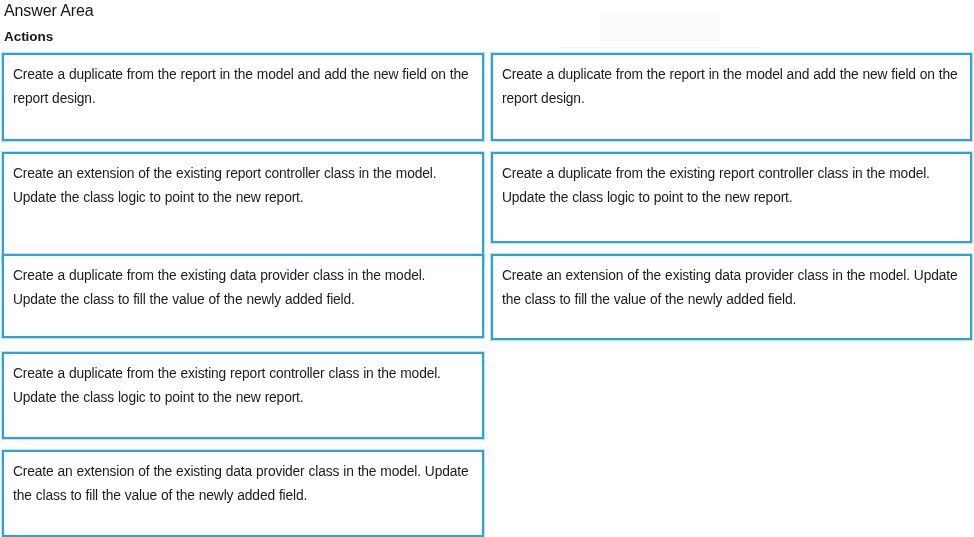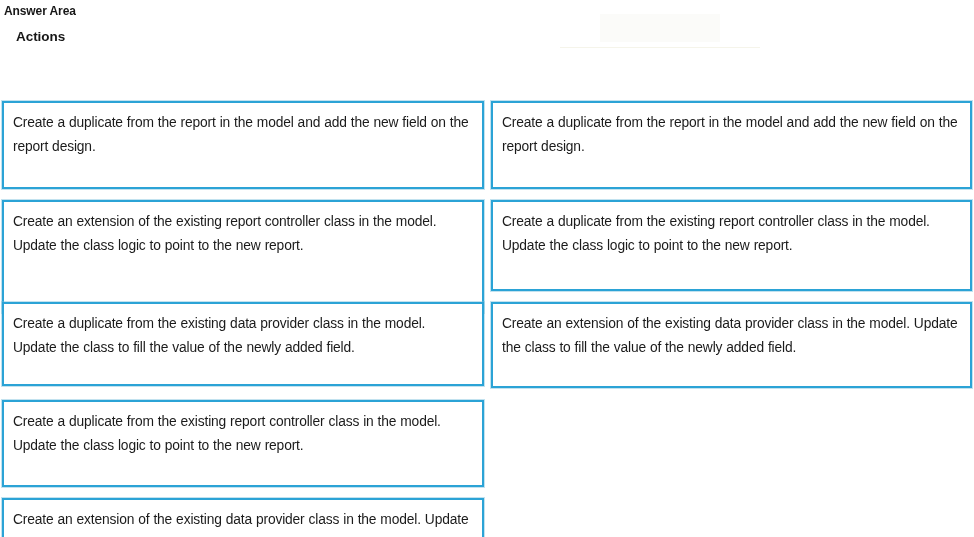--- a/index.html
+++ b/index.html
@@ -22,49 +22,48 @@
     position: relative;
     width: 974px;
     height: 537px;
   }
 
   
   .heading-answer-area {
     position: absolute;
     left: 4px;
     top: 0px;
-    font-size: 12px;
-    font-weight: bold;
+    font-size: 16px;
+    font-weight: normal;
     line-height: 22px;
     letter-spacing: -0.1px;
     color: #171717;
     white-space: nowrap;
   }
   .heading-actions {
     position: absolute;
-    left: 16px;
+    left: 4px;
     top: 27px;
     font-size: 13.5px;
     font-weight: bold;
     line-height: 20px;
     letter-spacing: -0.05px;
     color: #171717;
     white-space: nowrap;
   }
 
   
   .action-box {
     position: absolute;
     box-sizing: border-box;
     background: #ffffff;
     border: 2px solid #2ba3d6;
     box-shadow: 0 0 0 1px rgba(120,190,220,0.45);
     padding: 8px 10px 6px 9px;
     overflow: hidden;
-    margin-top: 48px;
   }
   .action-box .action-text {
     display: block;
     font-family: "Liberation Sans", sans-serif;
     font-size: 13.8px;
     line-height: 24px;
     color: #1b1b1b;
     letter-spacing: -0.15px;
     word-spacing: 0.3px;
     white-space: pre-line;

